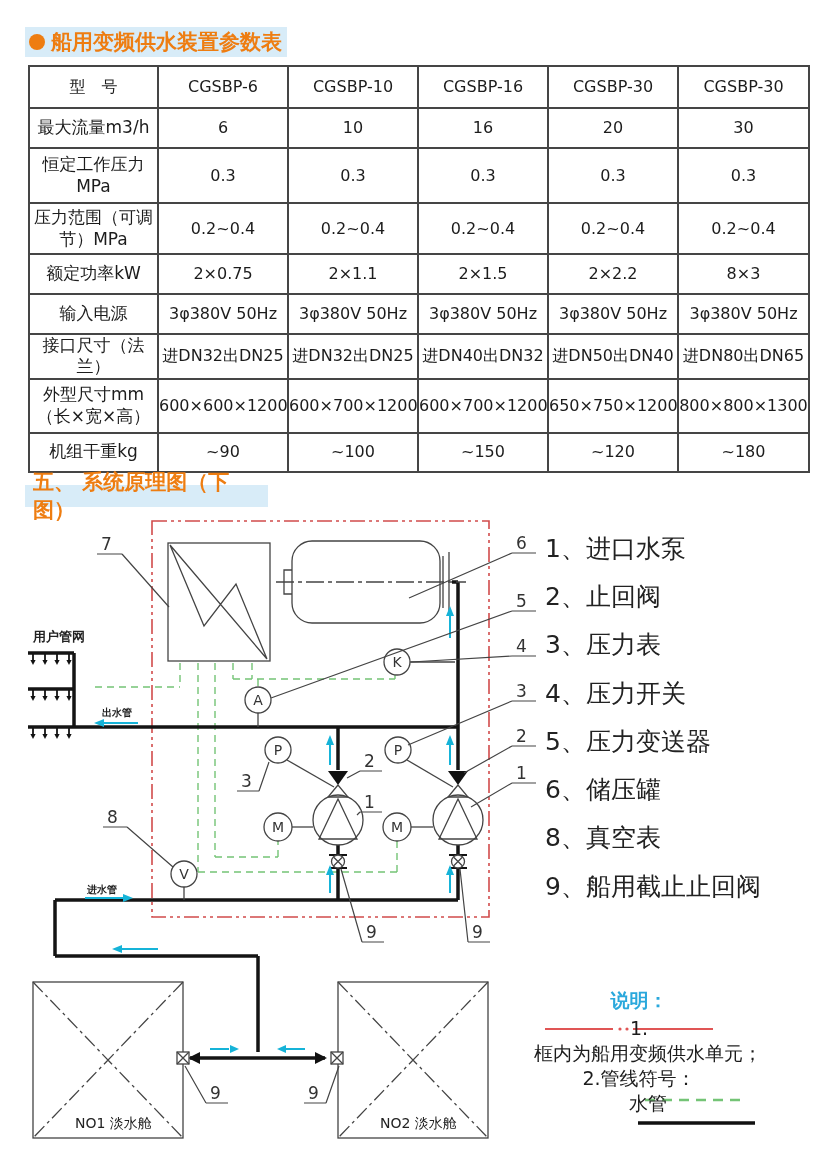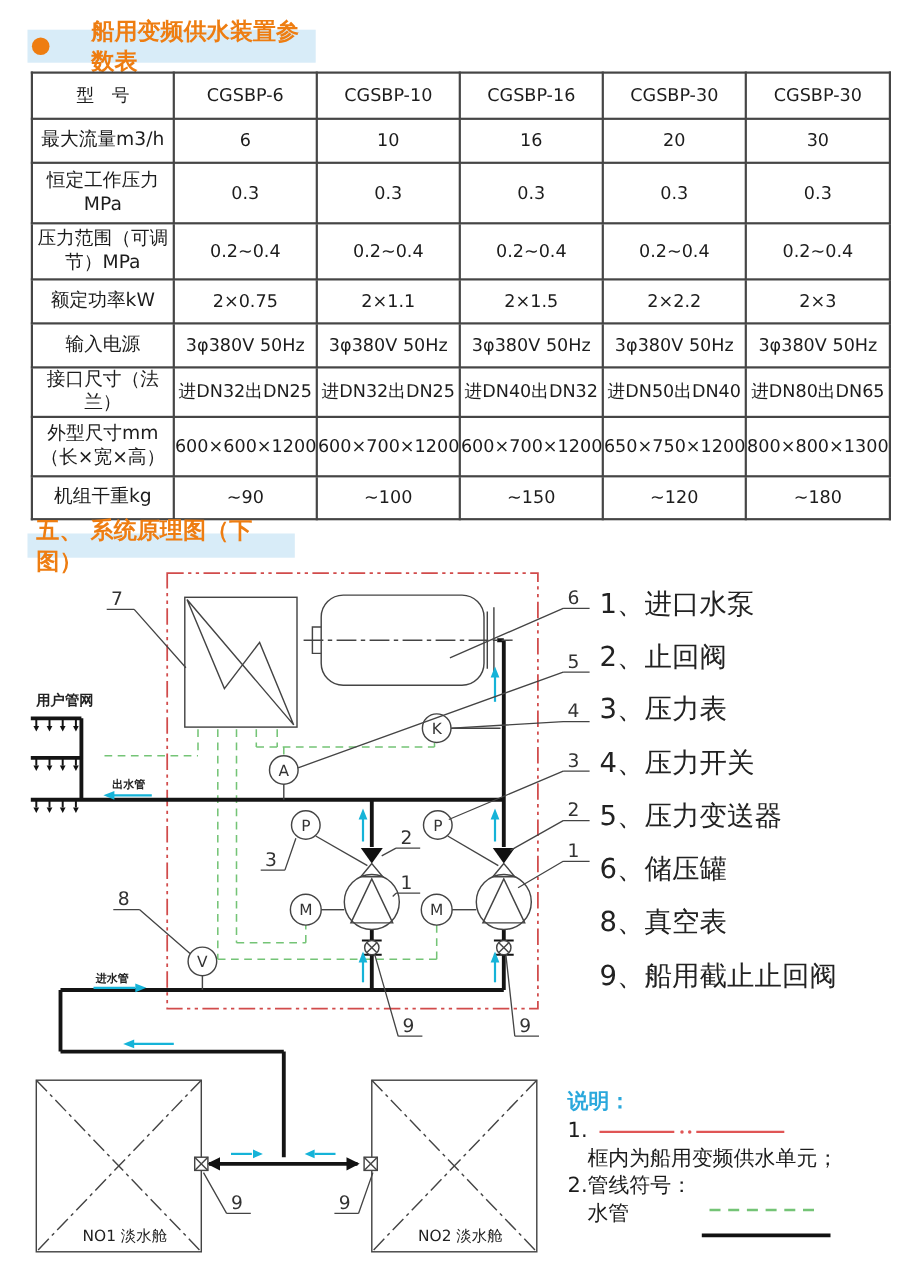--- a/index.html
+++ b/index.html
@@ -11,21 +11,21 @@
           margin:0 6px 0 4px;flex:0 0 auto;}
   table.tbl{position:absolute;left:28px;top:65px;width:780px;border-collapse:collapse;
             table-layout:fixed;}
   table.tbl td{border:2px solid #454545;text-align:center;vertical-align:middle;
                font-size:16px;color:#1c1c1c;padding:0;white-space:pre-line;line-height:1.25;}
   table.tbl td.lbl{font-size:17px;}
   table.tbl tr.hdr td{font-size:16px;}
   svg.diagram{position:absolute;left:0;top:0;z-index:1;pointer-events:none;}
   .legend{position:absolute;left:545px;top:524px;z-index:2;}
   .legend .li{height:48.3px;display:flex;align-items:center;font-size:25px;color:#222;}
-  .notes{position:absolute;left:516px;top:988px;z-index:2;font-size:19px;color:#1c1c1c;}
+  .notes{position:absolute;left:516px;top:988px;z-index:2;font-size:19px;color:#1c1c1c;text-align:center;}
   .notes .nt{color:#2aa8dc;font-weight:bold;margin-bottom:2px;}
   .notes .row{line-height:25px;}
   .notes .ind{padding-left:18px;}
   .thin{stroke:#444;stroke-width:1.3;fill:none;}
   .pipe{stroke:#141414;stroke-width:3.5;fill:none;}
   .pipe2{stroke:#141414;stroke-width:1.8;fill:none;}
   .green{stroke:#74c476;stroke-width:1.4;fill:none;stroke-dasharray:7 5;}
   .redframe{stroke:#d14b4b;stroke-width:1.6;fill:none;stroke-dasharray:15 4 3 4 3 4;}
   .lead{stroke:#444;stroke-width:1.2;fill:none;}
   .num{font-size:17px;fill:#333;}
@@ -33,21 +33,21 @@
   .circfill{fill:#fff;stroke:#444;stroke-width:1.3;}
   .ltr{font-size:14px;fill:#333;text-anchor:middle;}
   .cyan{fill:#15b3d8;}
   .cyanln{stroke:#15b3d8;stroke-width:2;fill:none;}
 </style>
 </head>
 <body>
 
 <div class="page">
 
-  <div class="strip" style="left:25px;top:27px;width:262px;height:30px;gap:32px;">
+  <div class="strip" style="left:25px;top:27px;width:262px;height:30px;">
     <span class="bullet"></span>
     <span>船用变频供水装置参数表</span>
   </div>
 
   <table class="tbl">
     <colgroup>
         <col style="width:129px">
         <col style="width:130px">
         <col style="width:130px">
         <col style="width:130px">
@@ -88,21 +88,21 @@
       <td>0.2~0.4</td>
       <td>0.2~0.4</td>
       <td>0.2~0.4</td>
     </tr>
     <tr style="height:40px">
       <td class="lbl">额定功率kW</td>
       <td>2×0.75</td>
       <td>2×1.1</td>
       <td>2×1.5</td>
       <td>2×2.2</td>
-      <td>2×3</td>
+      <td>8×3</td>
     </tr>
     <tr style="height:40px">
       <td class="lbl">输入电源</td>
       <td>3φ380V 50Hz</td>
       <td>3φ380V 50Hz</td>
       <td>3φ380V 50Hz</td>
       <td>3φ380V 50Hz</td>
       <td>3φ380V 50Hz</td>
     </tr>
     <tr style="height:41px">

